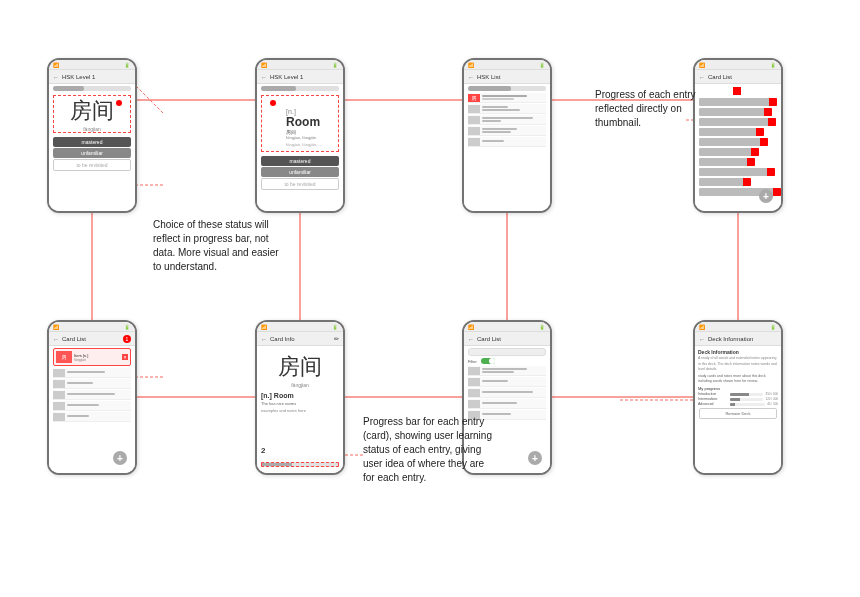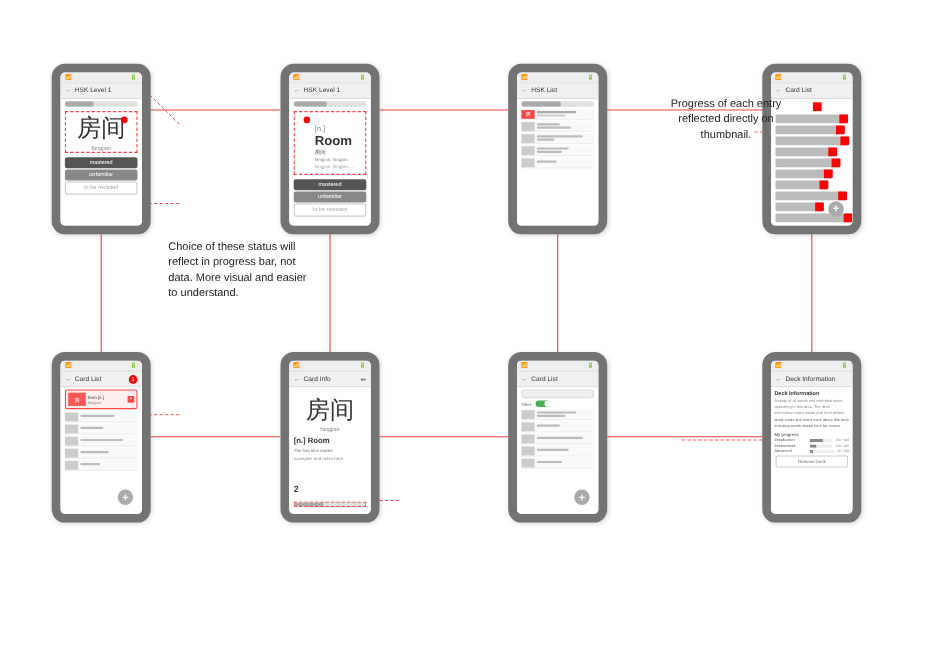--- a/index.html
+++ b/index.html
@@ -16,21 +16,21 @@
       width: 860px;
       height: 597px;
       position: relative;
       background: #fff;
     }
 
     
     .phone {
       position: absolute;
       background: #fff;
-      border: 8px solid #737373;
+      border: 2px solid #737373;
       border-radius: 12px;
       overflow: hidden;
       box-shadow: 1px 1px 4px rgba(0,0,0,0.15);
     }
 
     .phone-inner {
       width: 100%;
       height: 100%;
       background: #f5f5f5;
       display: flex;
@@ -699,20 +699,23 @@
         <div class="remove-deck-btn">Remove Deck</div>
       </div>
     </div>
   </div>
 
 
   <div class="annotation" style="left: 153px; top: 170px; margin-top: 48px;">
     <span>Choice of these status will reflect in progress bar, not data. More visual and easier to understand.</span>
   </div>
 
-  <div class="annotation" style="left: 595px; top: 88px; text-align: center;">
+  <div class="annotation" style="left: 595px; top: 88px;">
     <span>Progress of each entry reflected directly on thumbnail.</span>
   </div>
 
 
+  <div class="annotation" style="left: 363px; top: 415px;">
+    <span>Progress bar for each entry (card), showing user learning status of each entry, giving user idea of where they are for each entry.</span>
+  </div>
 
 
 </div>
 
 </body></html>

